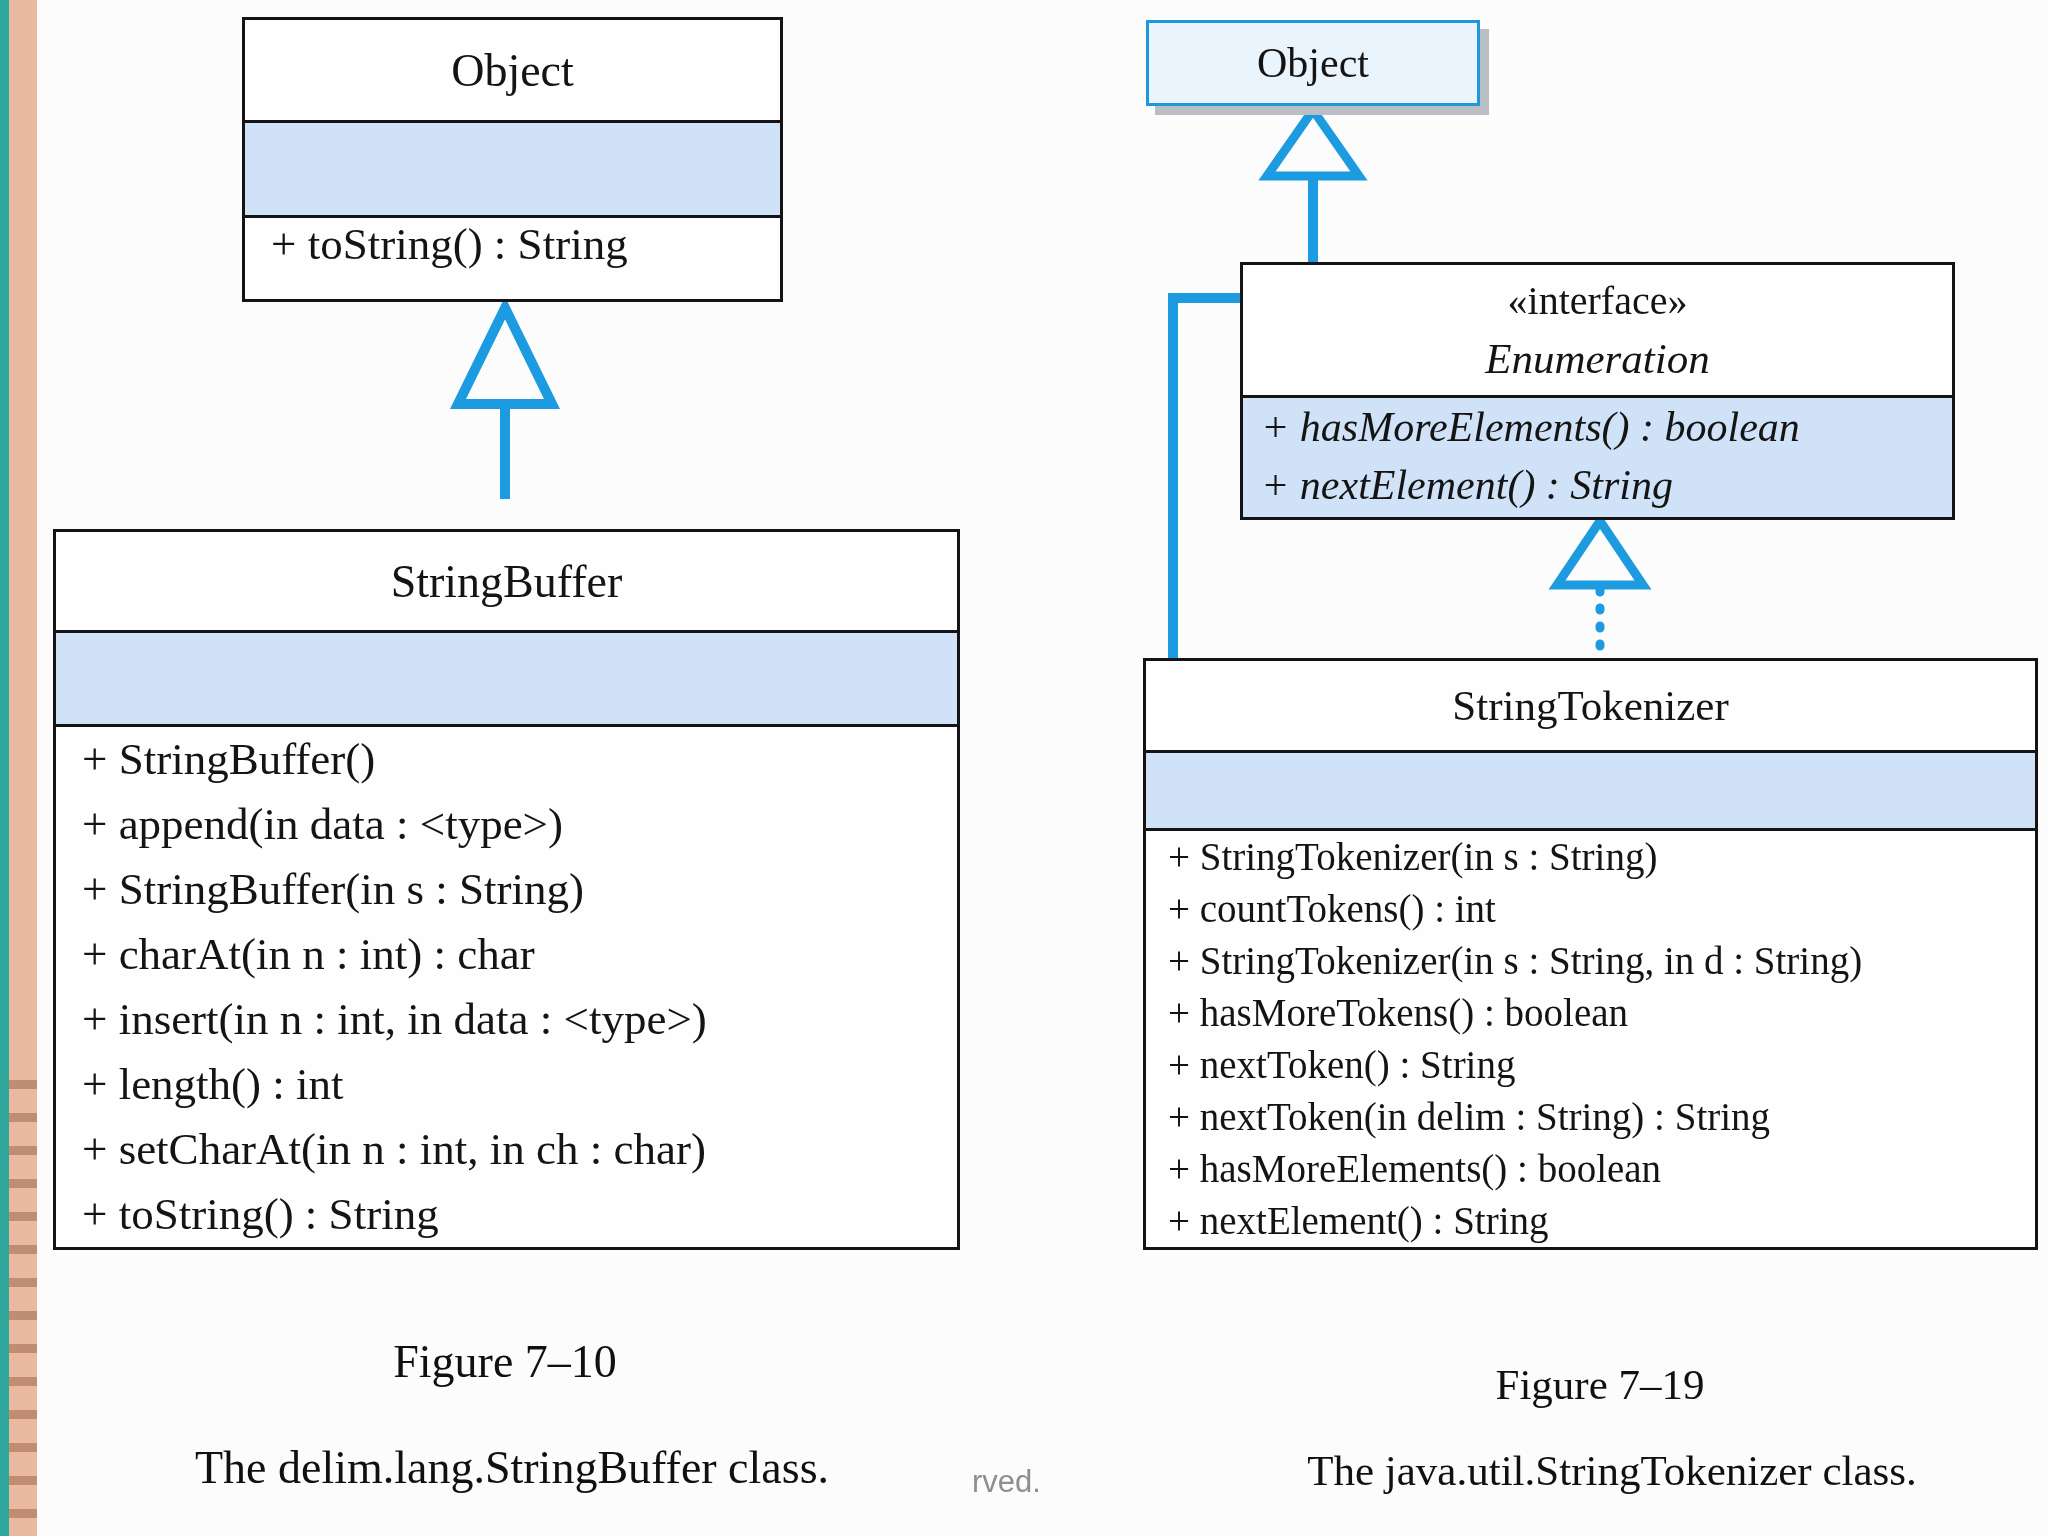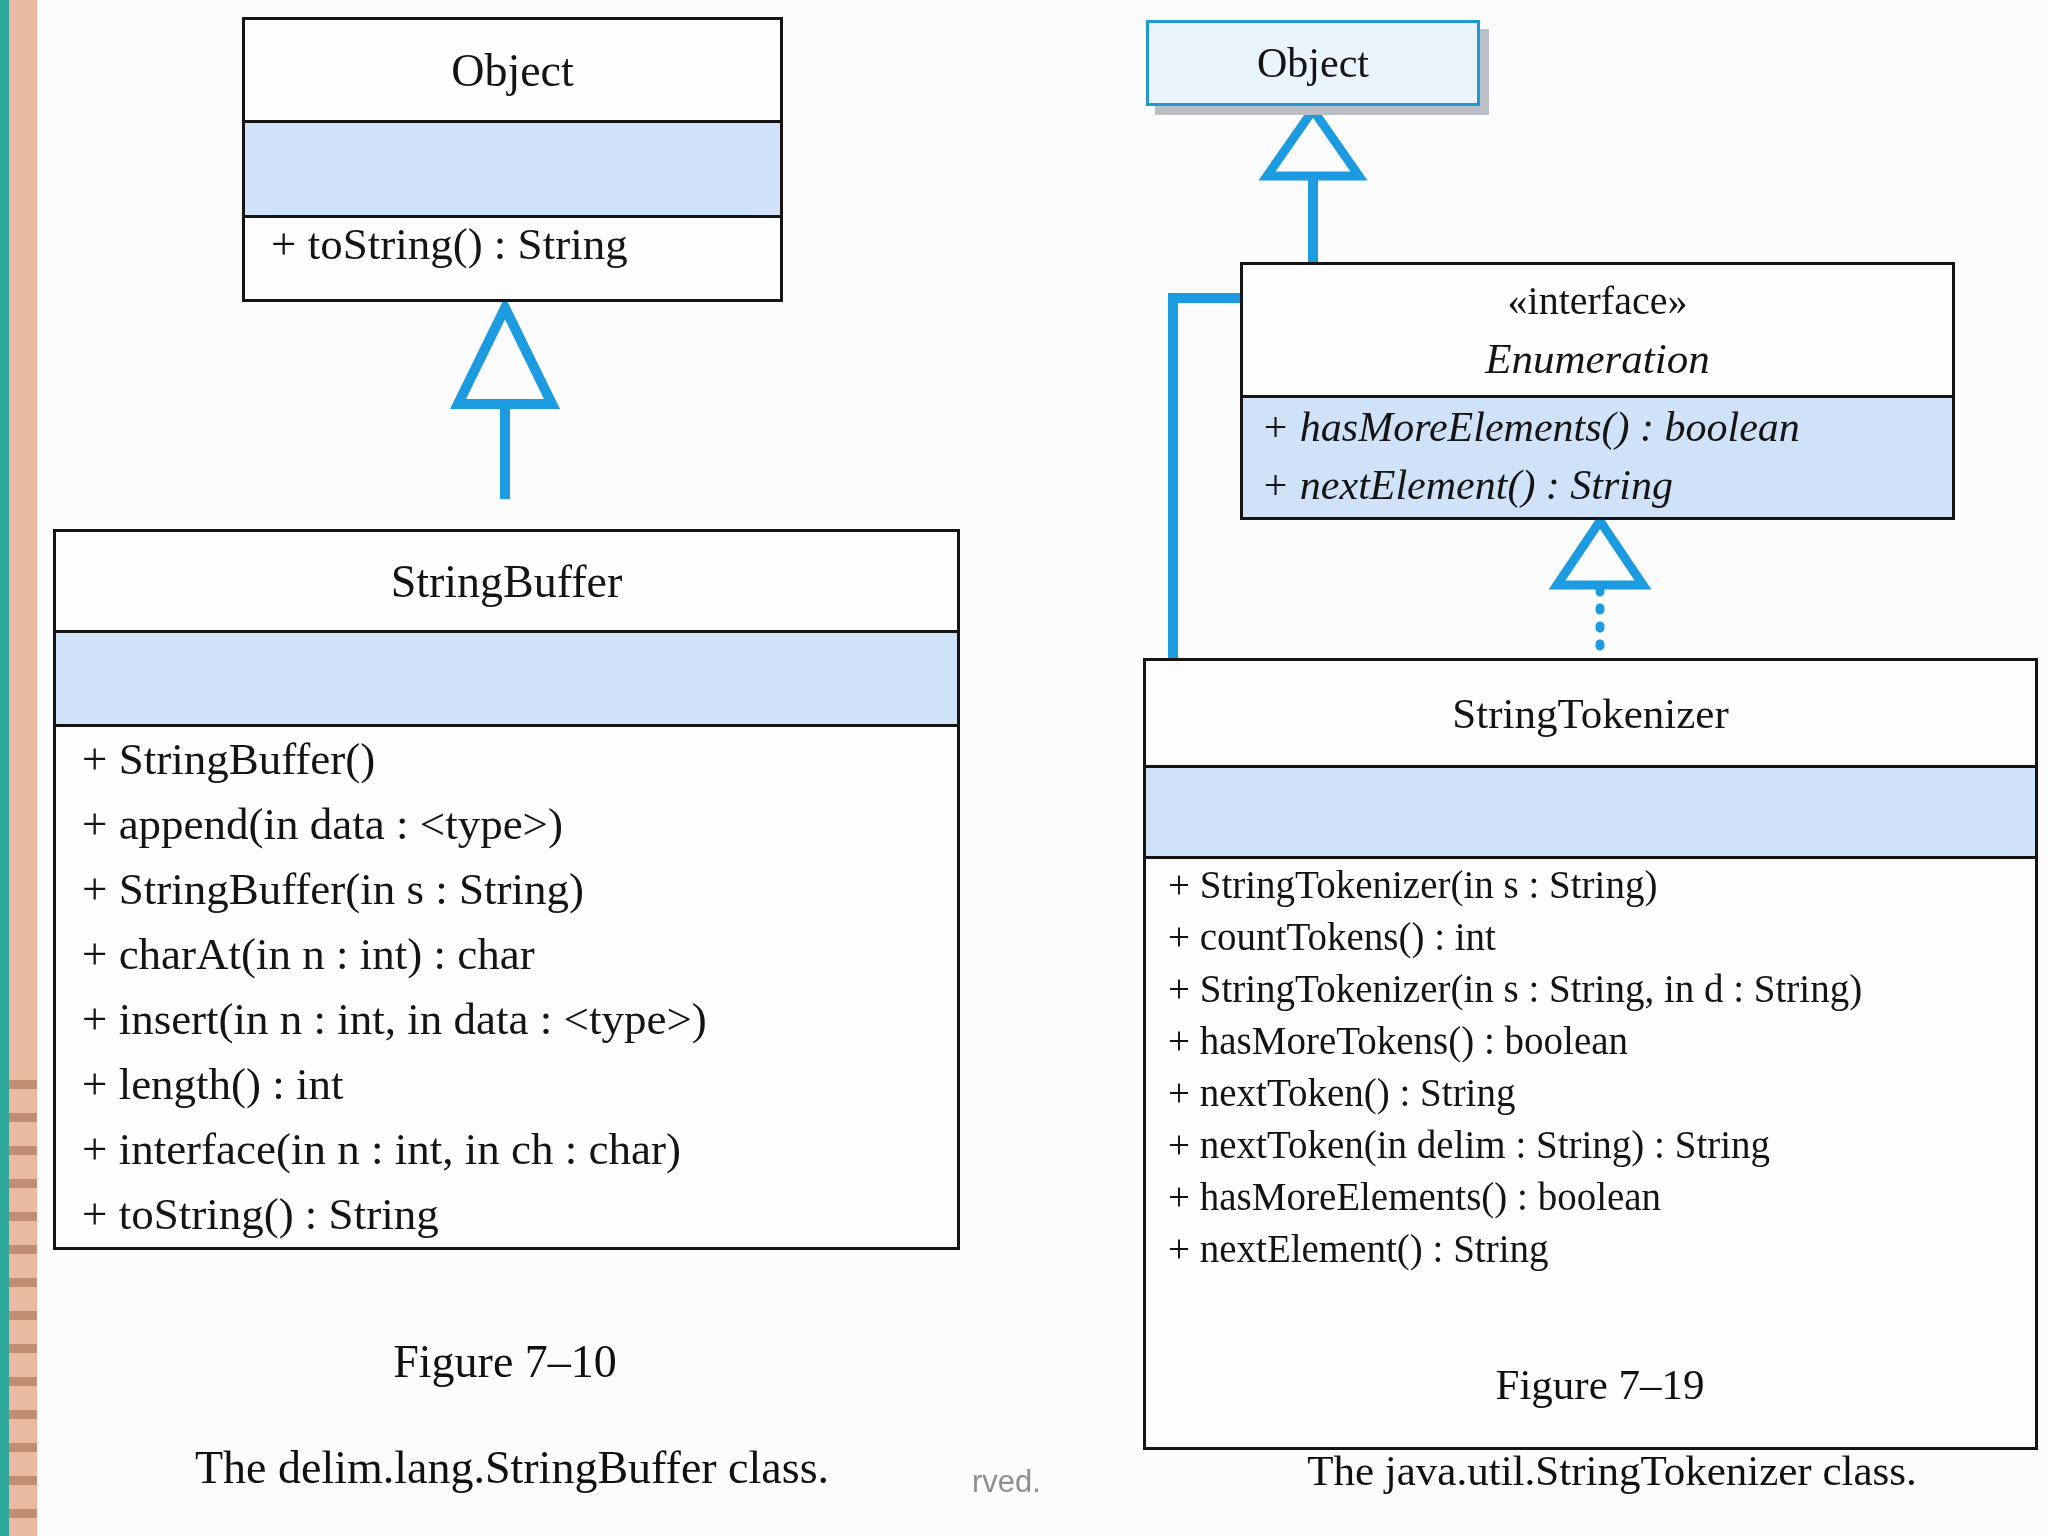--- a/index.html
+++ b/index.html
@@ -31,21 +31,21 @@
   
   #obj-right{left:1146px;top:20px;width:334px;height:86px;box-sizing:border-box;
     position:absolute;border:3px solid #2097d9;background:#eaf4fc;
     box-shadow:9px 9px 0 #b9bfc4;display:flex;align-items:center;justify-content:center;font-size:42px;}
   #enum{left:1240px;top:262px;width:715px;height:258px;}
   #enum .uml-header{height:130px;display:flex;flex-direction:column;align-items:center;justify-content:center;}
   #enum .stereotype{font-size:40px;line-height:58px;}
   #enum .if-name{font-size:43px;font-style:italic;line-height:58px;}
   #enum .uml-methods{background:#cfe2f8;}
   #enum .m-line{font-size:42px;font-style:italic;line-height:58px;padding-left:18px;}
-  #stok{left:1143px;top:658px;width:895px;height:792px;}
+  #stok{left:1143px;top:658px;width:895px;height:592px;}
   #stok .uml-title{height:104px;font-size:43px;}
   #stok .uml-attrs{height:88px;}
   #stok .m-line{font-size:39px;line-height:52px;padding-left:22px;}
   
   svg.overlay{position:absolute;left:0;top:0;width:2048px;height:1536px;pointer-events:none;}
   
   .caption{position:absolute;transform:translateX(-50%);white-space:nowrap;color:#101010;}
   #cap-l-label{left:505px;top:1335px;font-size:46px;}
   #cap-l-text{left:512px;top:1441px;font-size:46px;}
   #cap-r-label{left:1600px;top:1360px;font-size:43px;}
@@ -91,21 +91,21 @@
   <div class="uml-box" id="sbuf">
     <div class="uml-title">StringBuffer</div>
     <div class="uml-attrs"></div>
     <div class="uml-methods">
       <div class="m-line">+ StringBuffer()</div>
       <div class="m-line">+ append(in data : &lt;type&gt;)</div>
       <div class="m-line">+ StringBuffer(in s : String)</div>
       <div class="m-line">+ charAt(in n : int) : char</div>
       <div class="m-line">+ insert(in n : int, in data : &lt;type&gt;)</div>
       <div class="m-line">+ length() : int</div>
-      <div class="m-line">+ interface(in n : int, in ch : char)</div>
+      <div class="m-line">+ setCharAt(in n : int, in ch : char)</div>
       <div class="m-line">+ toString() : String</div>
     </div>
   </div>
 
   <div id="obj-right">
     <span>Object</span>
   </div>
 
   <div class="uml-box" id="enum">
     <div class="uml-header">

